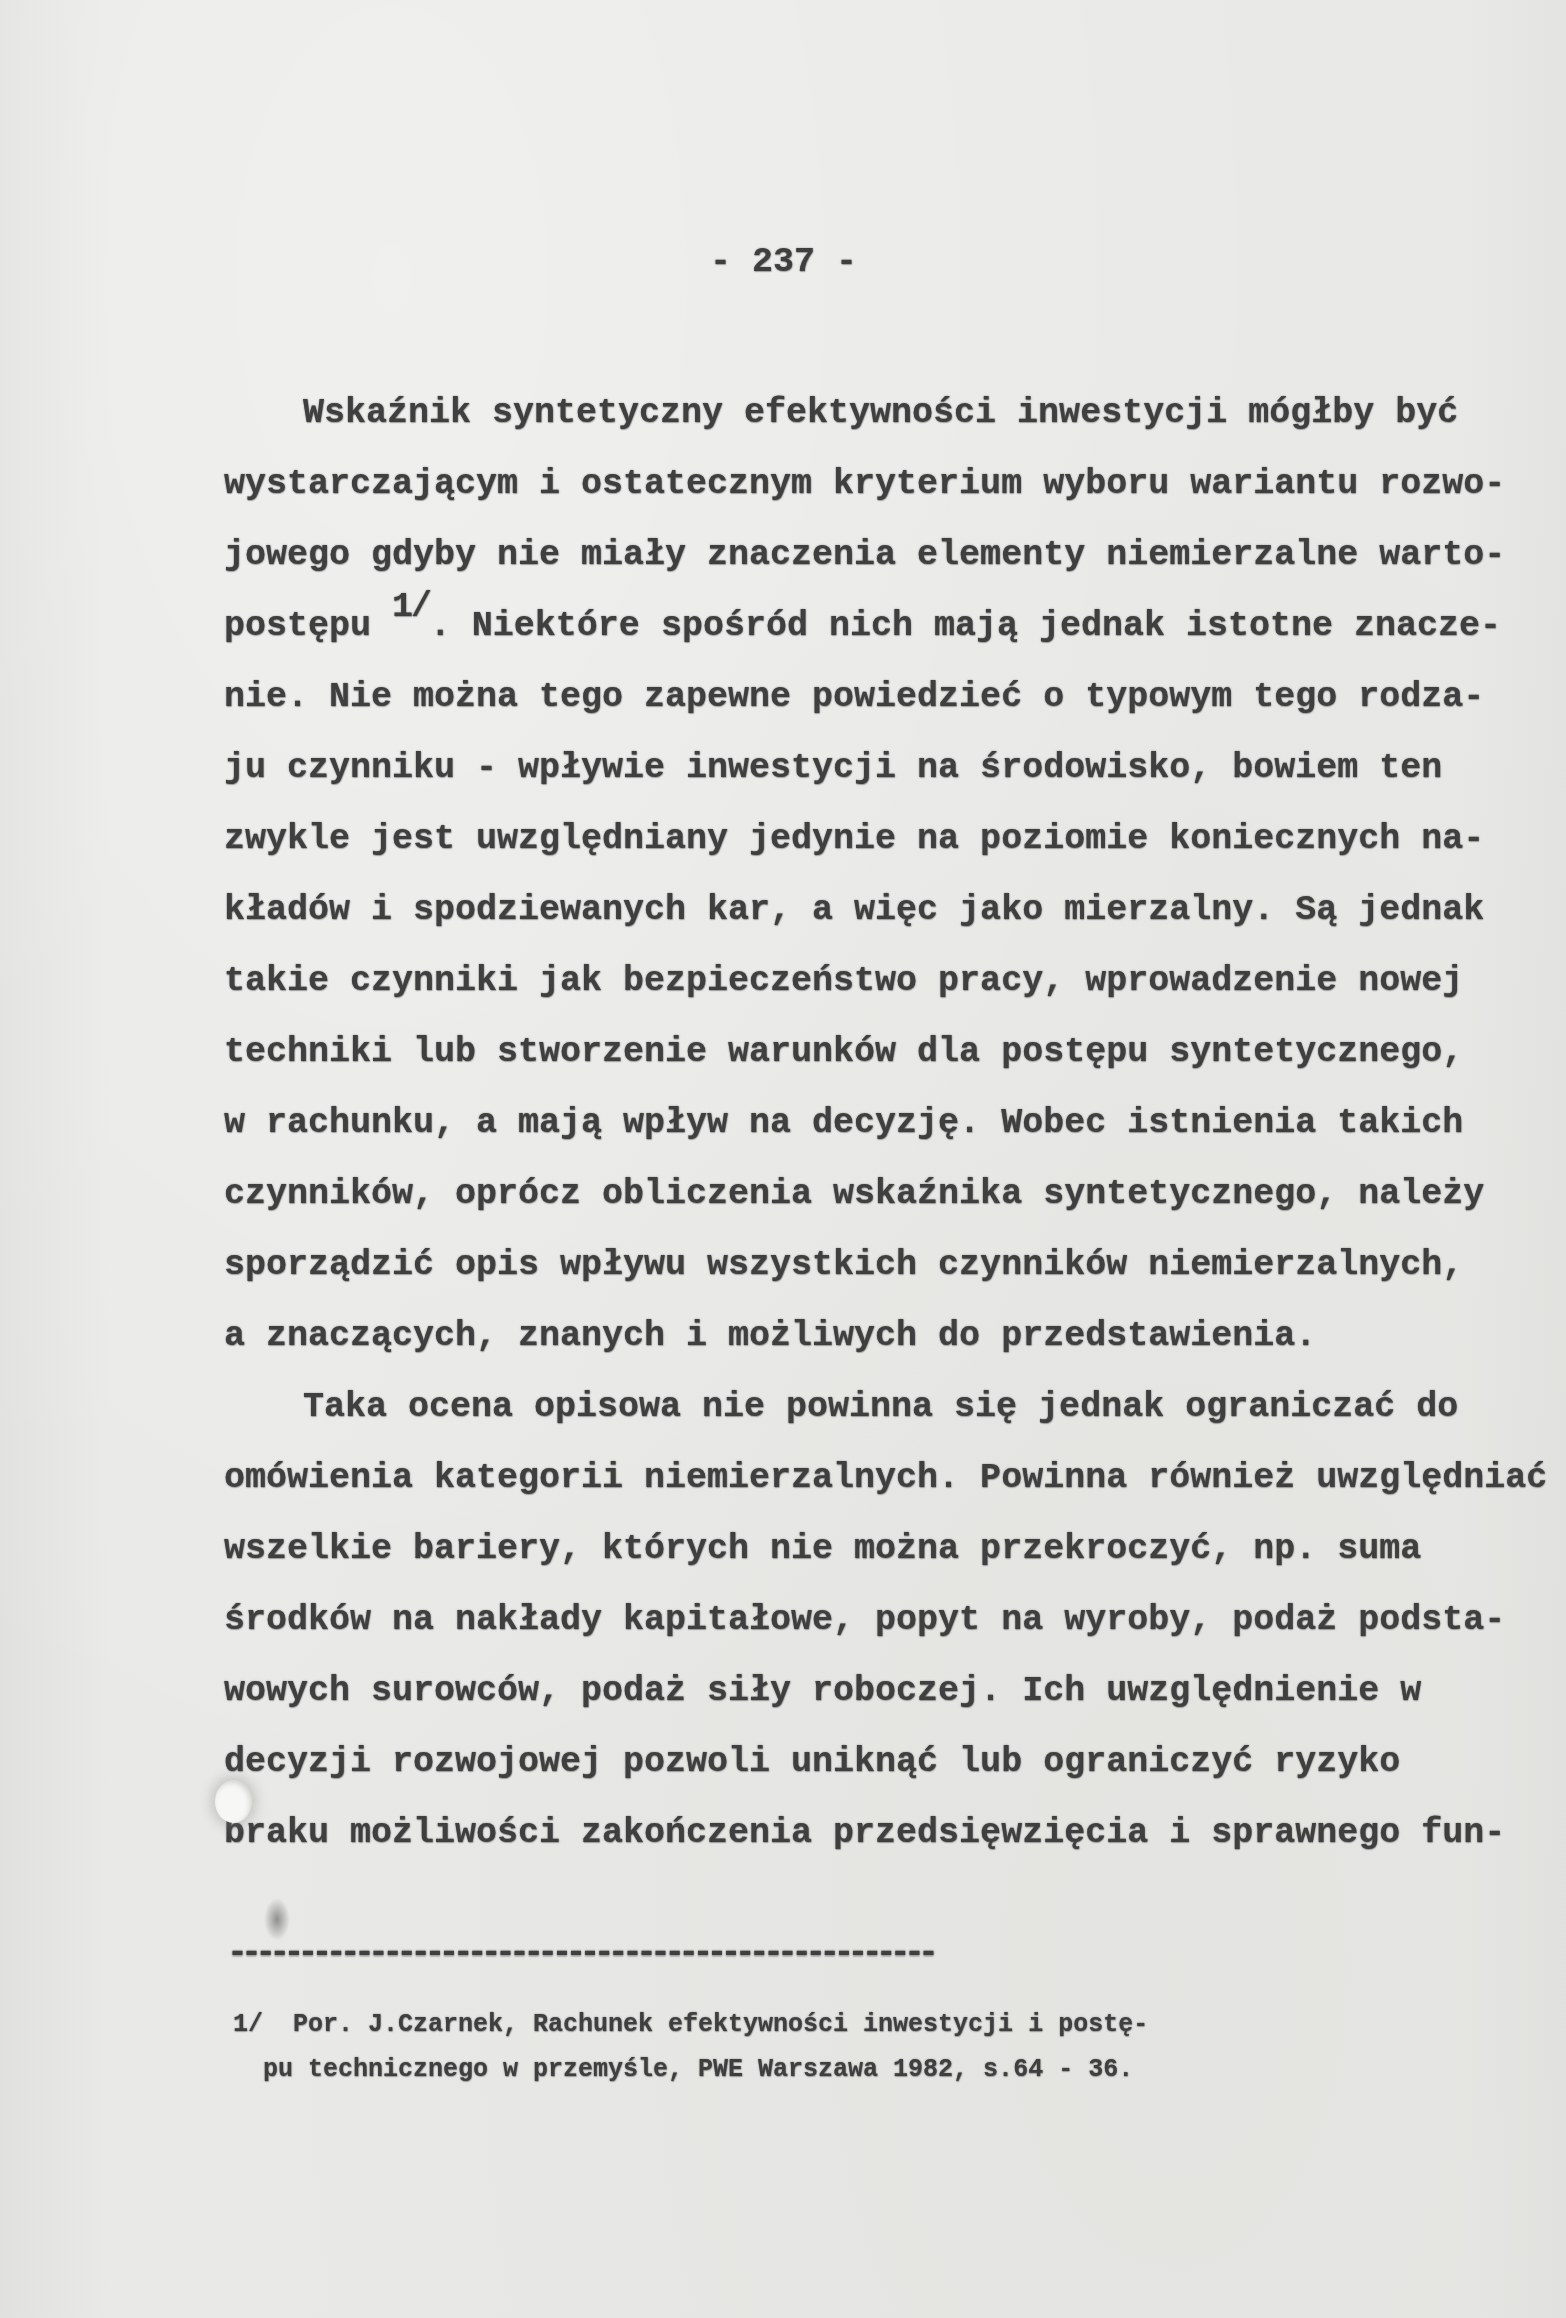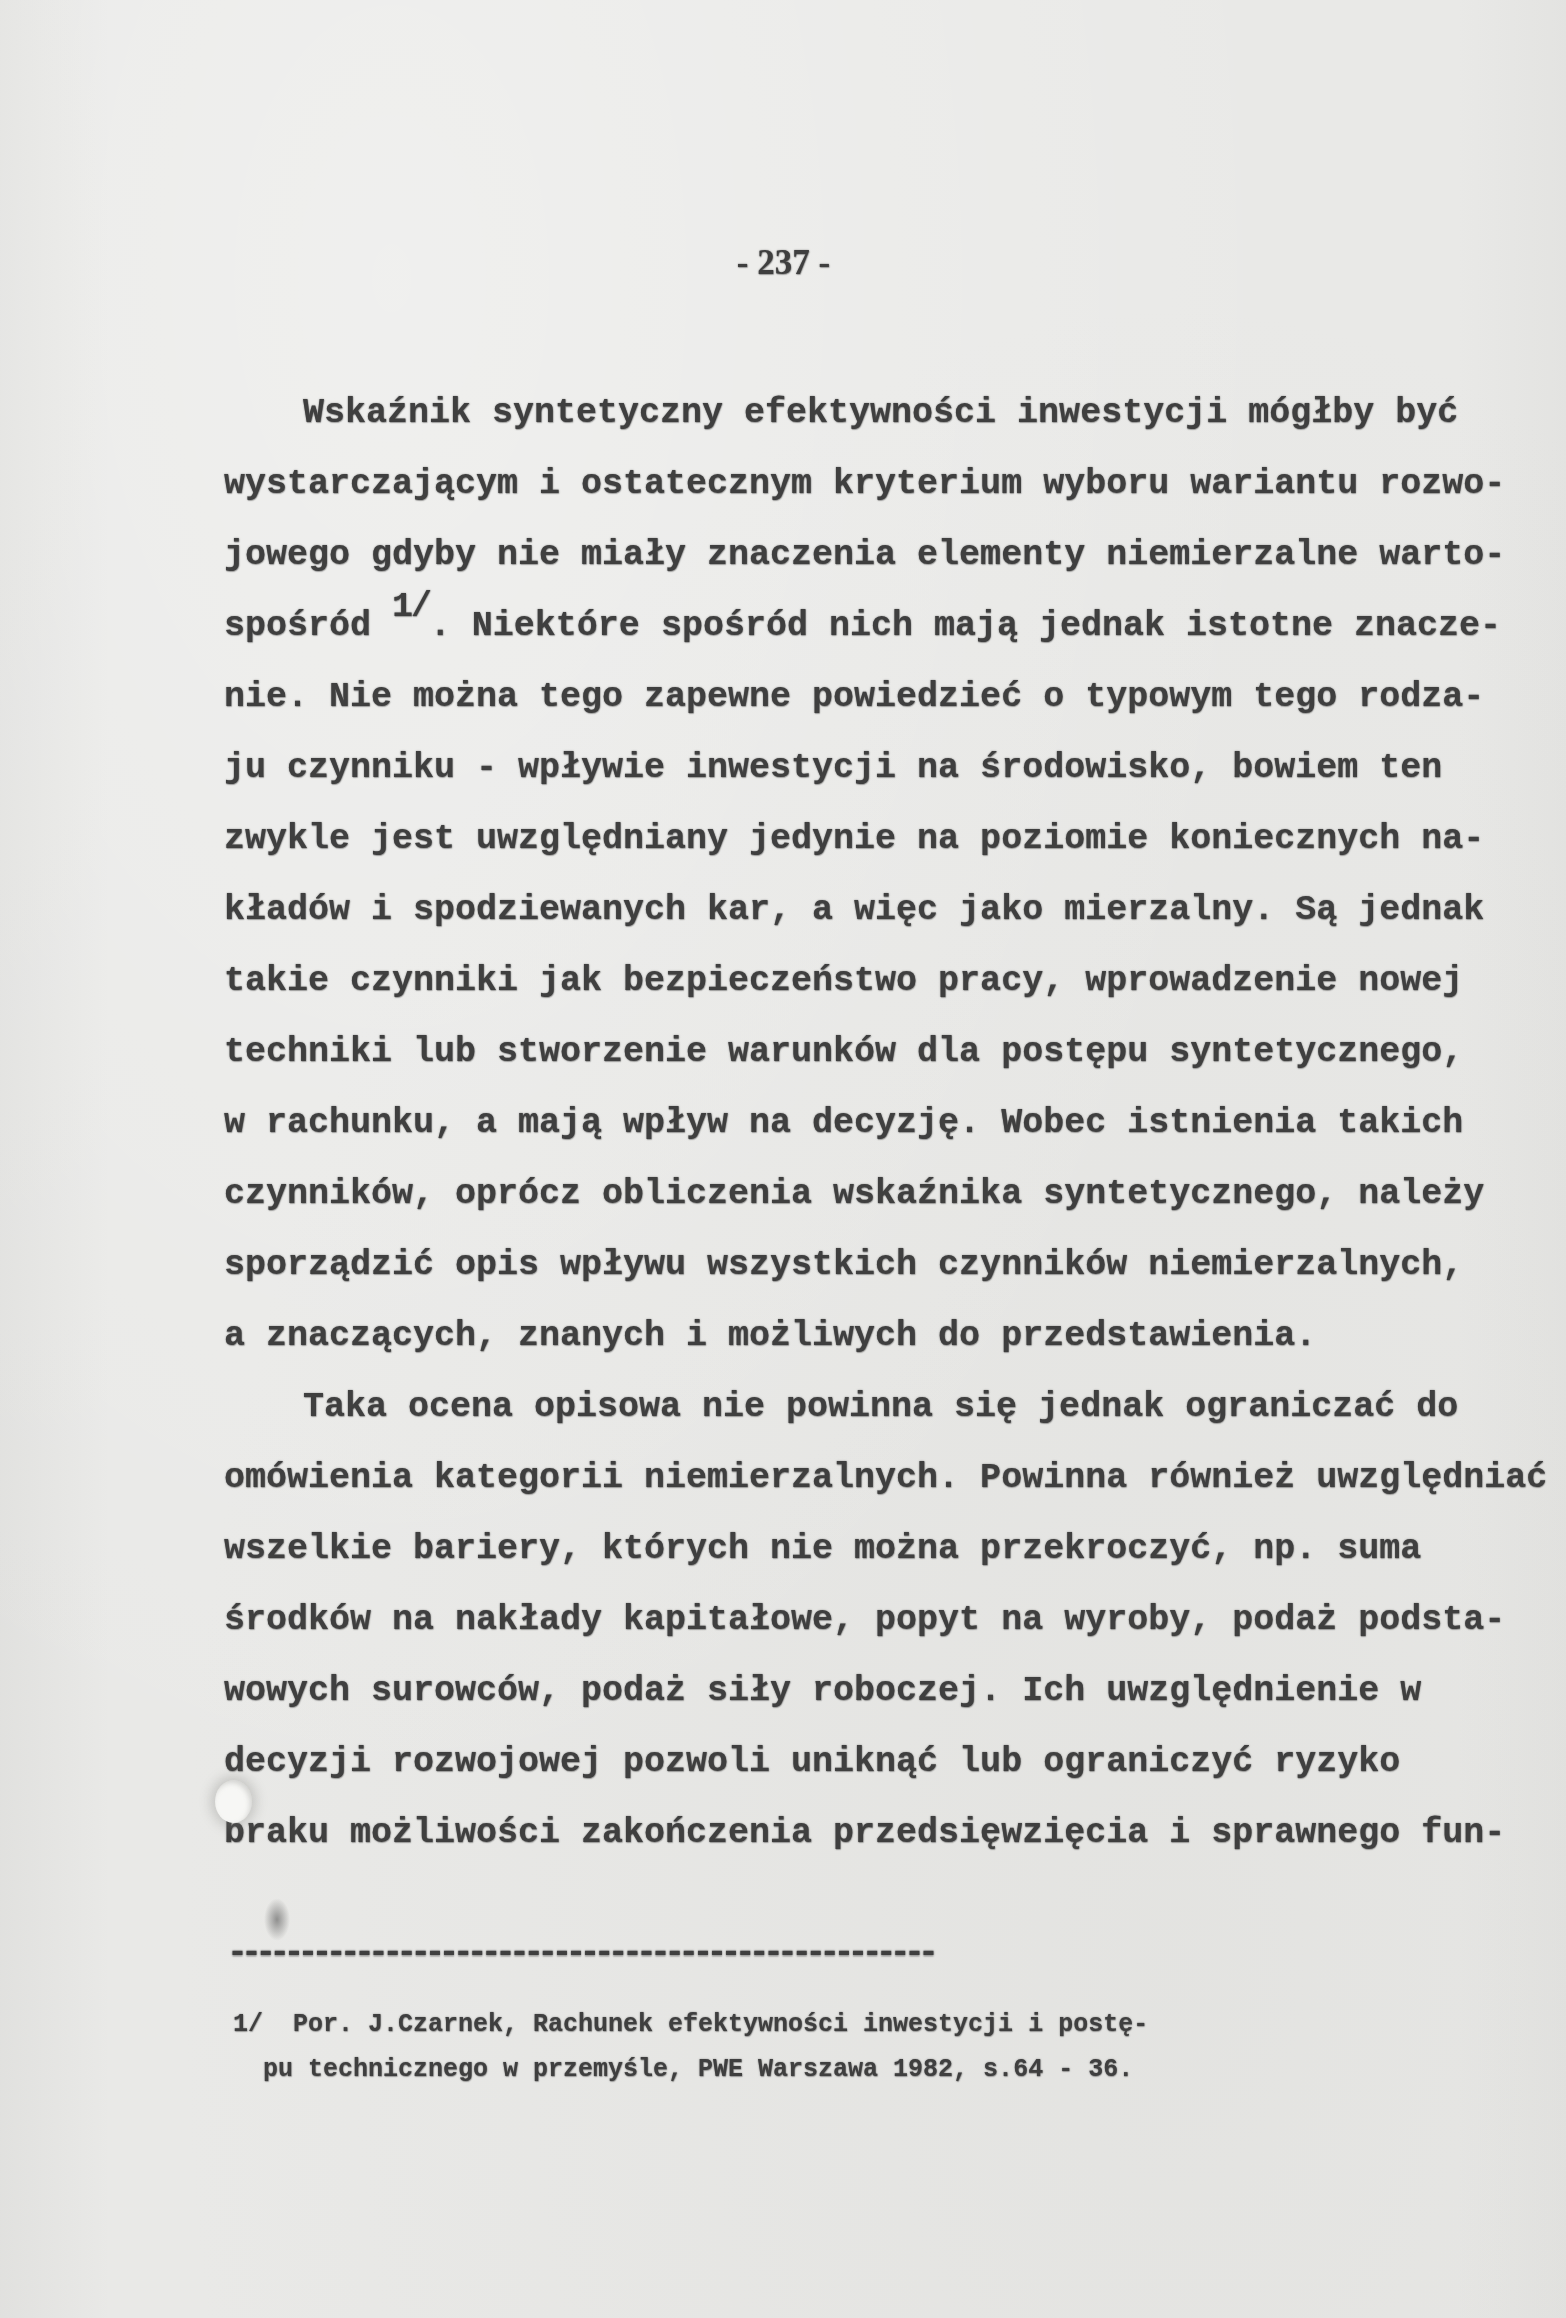--- a/index.html
+++ b/index.html
@@ -27,21 +27,20 @@
   }
   .page-number {
     position: absolute;
     top: 245px;
     left: 0;
     right: 0;
     text-align: center;
     font-size: 35px;
     line-height: 35px;
     white-space: pre;
-    font-family: Liberation Serif, serif;
   }
   .body-text {
     position: absolute;
     left: 224px;
     top: 378px;
     font-size: 35px;
     line-height: 71px;
   }
   .line {
     height: 71px;
@@ -104,21 +103,21 @@
   <div class="page-number">- 237 -</div>
 
   <div class="body-text">
 
     <div class="para first-indent">
         <div class="line">Wskaźnik syntetyczny efektywności inwestycji mógłby być</div>
         <div class="line">wystarczającym i ostatecznym kryterium wyboru wariantu rozwo-</div>
         <div class="line">jowego gdyby nie miały znaczenia elementy niemierzalne warto-</div>
       </div>
 
-    <div class="line"><span>spośród </span><span class="sup">1/</span><span>. Niektóre spośród nich mają jednak istotne znacze-</span></div>
+    <div class="line"><span>postępu </span><span class="sup">1/</span><span>. Niektóre spośród nich mają jednak istotne znacze-</span></div>
 
     <div class="para">
         <div class="line">nie. Nie można tego zapewne powiedzieć o typowym tego rodza-</div>
         <div class="line">ju czynniku - wpływie inwestycji na środowisko, bowiem ten</div>
         <div class="line">zwykle jest uwzględniany jedynie na poziomie koniecznych na-</div>
         <div class="line">kładów i spodziewanych kar, a więc jako mierzalny. Są jednak</div>
         <div class="line">takie czynniki jak bezpieczeństwo pracy, wprowadzenie nowej</div>
         <div class="line">techniki lub stworzenie warunków dla postępu syntetycznego,</div>
         <div class="line">w rachunku, a mają wpływ na decyzję. Wobec istnienia takich</div>
         <div class="line">czynników, oprócz obliczenia wskaźnika syntetycznego, należy</div>

